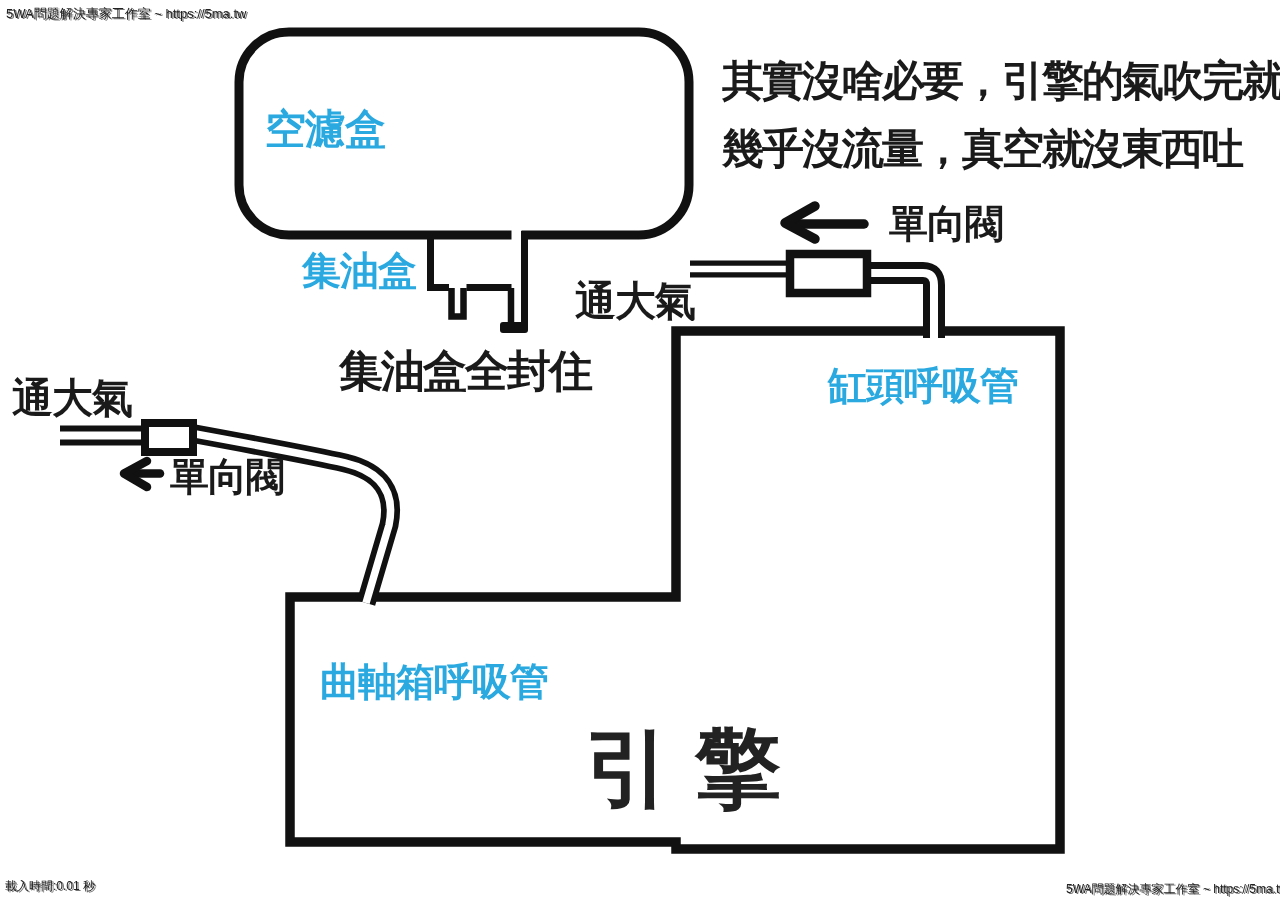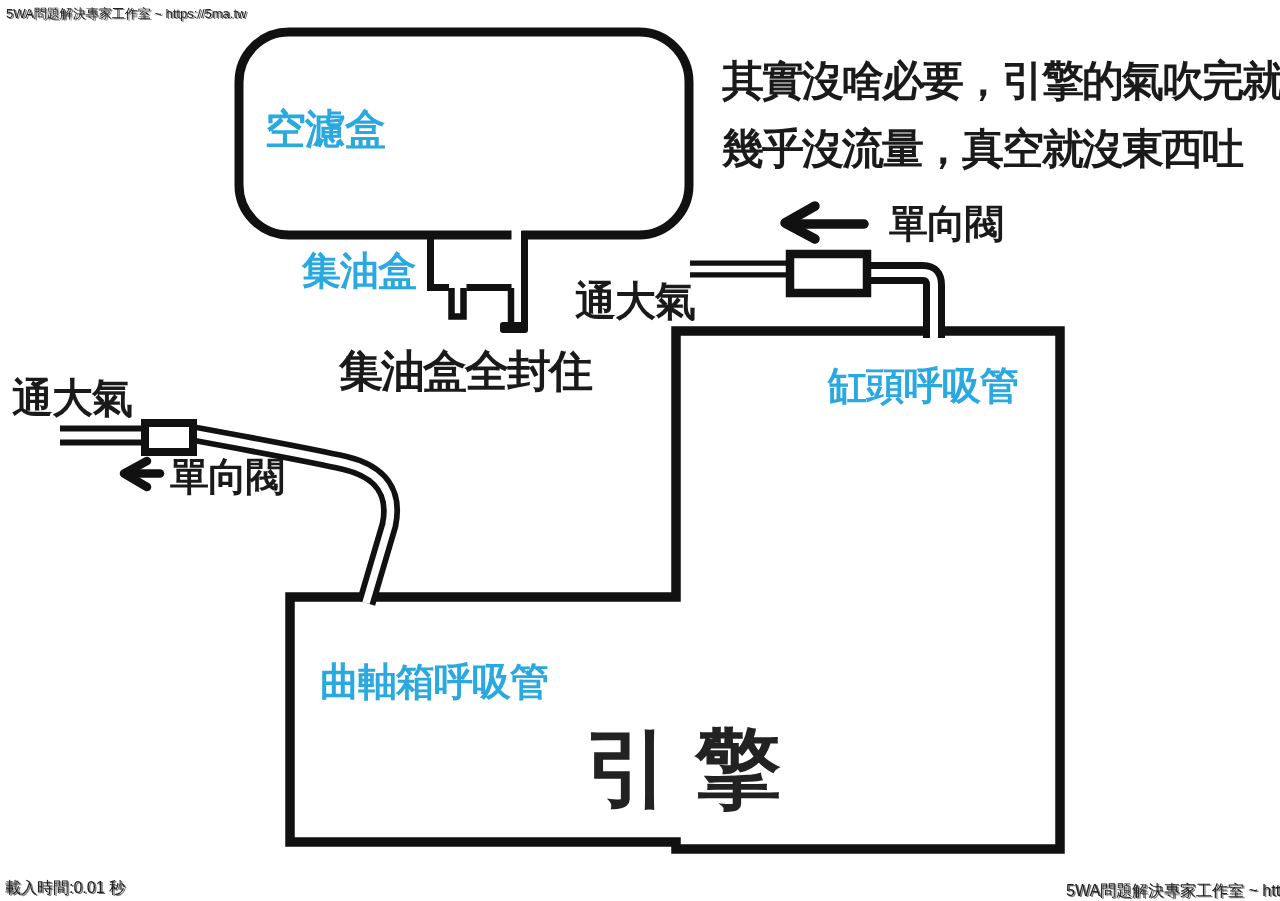--- a/index.html
+++ b/index.html
@@ -17,21 +17,21 @@
   .note{font-size:42px;}
   .lbl.s39{font-size:39px;letter-spacing:-1px;}
   .lbl.s41{font-size:41px;letter-spacing:-1px;}
   .lbl.s40{font-size:44px;letter-spacing:-2px;}
   .engine-lbl{font-size:86px;letter-spacing:0;color:#222;}
   .wm{
     position:absolute;font-size:13px;font-weight:400;color:#222;
     letter-spacing:0;line-height:1;white-space:nowrap;
     text-shadow:1.5px .5px 0 rgba(40,40,40,.65);
   }
-  .wm.small{font-size:16px;}
+  .wm.small{font-size:12px;}
 </style>
 </head>
 <body>
 
 <div id="stage">
 
   <svg id="drawing" width="1280" height="901" viewBox="0 0 1280 901">
 
     <g>
       <rect x="239" y="32" width="450" height="203" rx="50" fill="none" stroke="#111" stroke-width="9"></rect>

